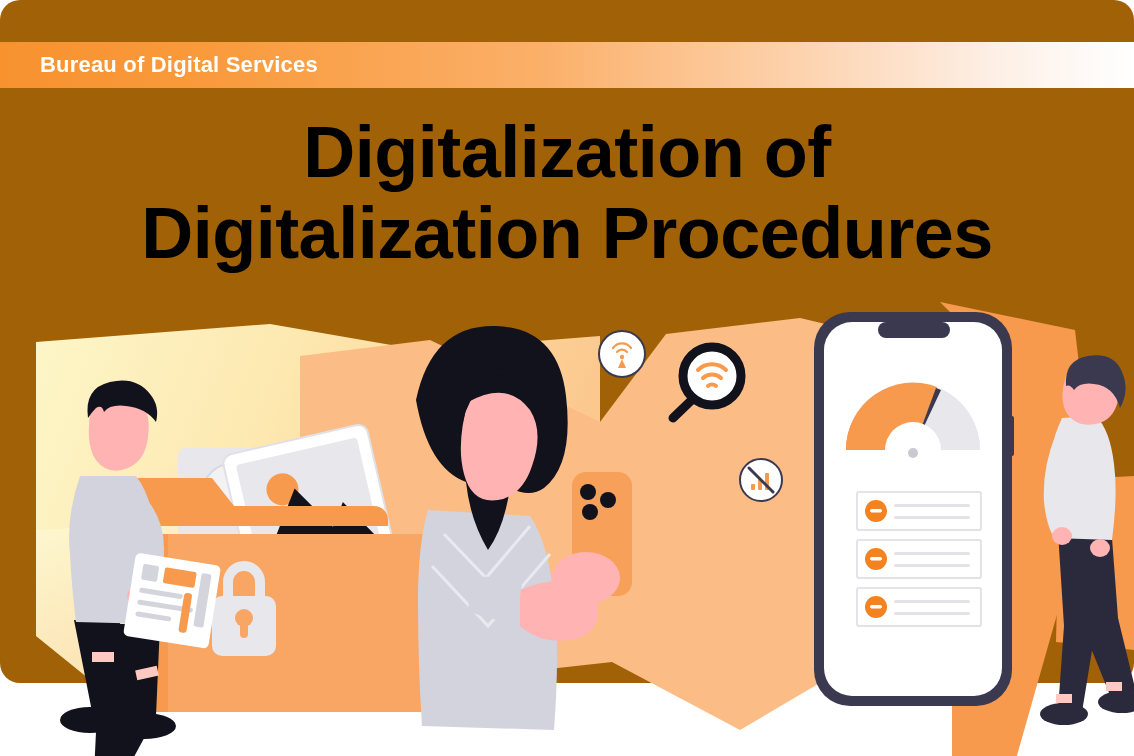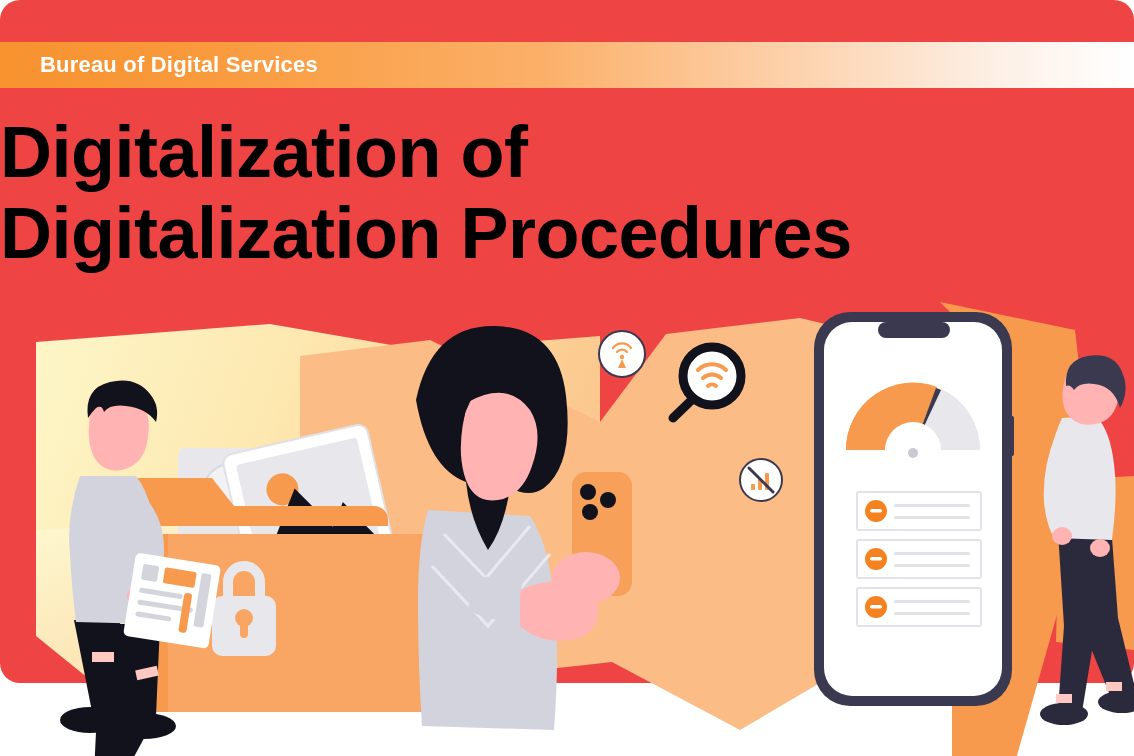--- a/index.html
+++ b/index.html
@@ -12,21 +12,21 @@
     height: 756px;
     overflow: hidden;
     font-family: "Liberation Sans", sans-serif;
     position: relative;
   }
   .stage {
     position: absolute;
     inset: 0;
     width: 1134px;
     height: 683px;
-    background: #ef4444;
+    background: #a16207;
     border-radius: 20px;
   }
 
   
   .banner {
     position: absolute;
     left: 0;
     top: 42px;
     width: 1134px;
     height: 46px;
@@ -50,21 +50,21 @@
     letter-spacing: 0.2px;
     white-space: nowrap;
   }
 
   
   .title-block {
     position: absolute;
     left: 0;
     top: 112px;
     width: 1134px;
-    text-align: left;
+    text-align: center;
   }
   .title-line {
     display: block;
     font-size: 72px;
     line-height: 81px;
     font-weight: bold;
     color: #000000;
     letter-spacing: -0.5px;
     white-space: nowrap;
   }

